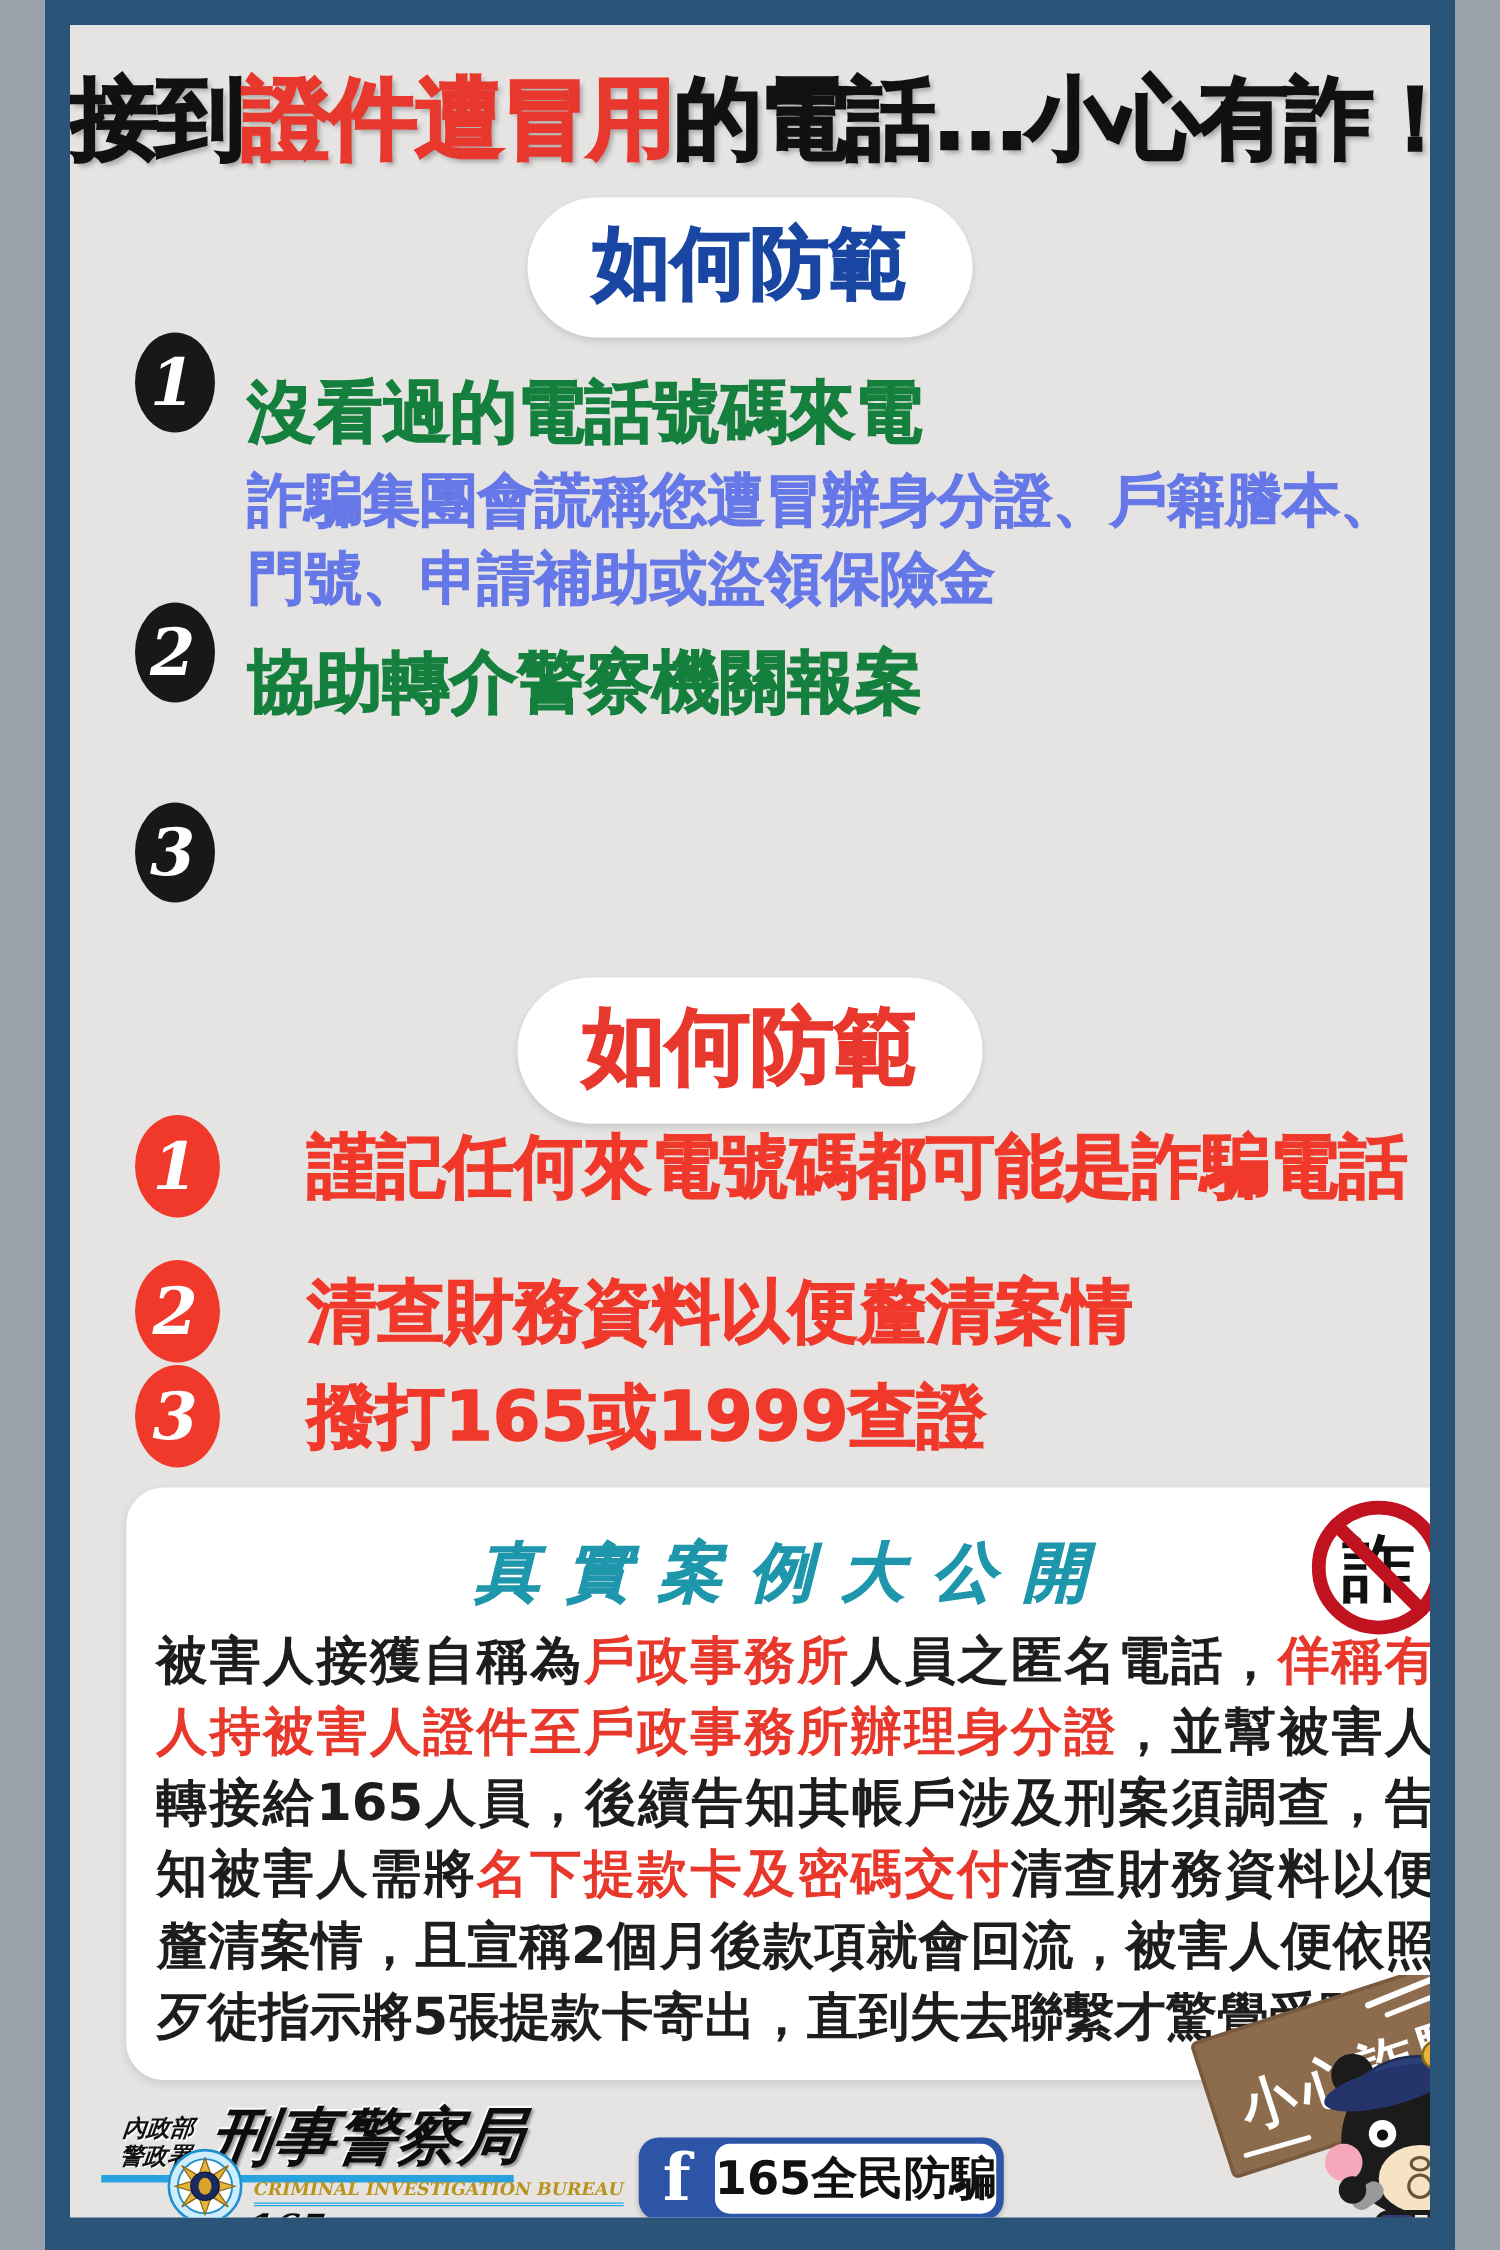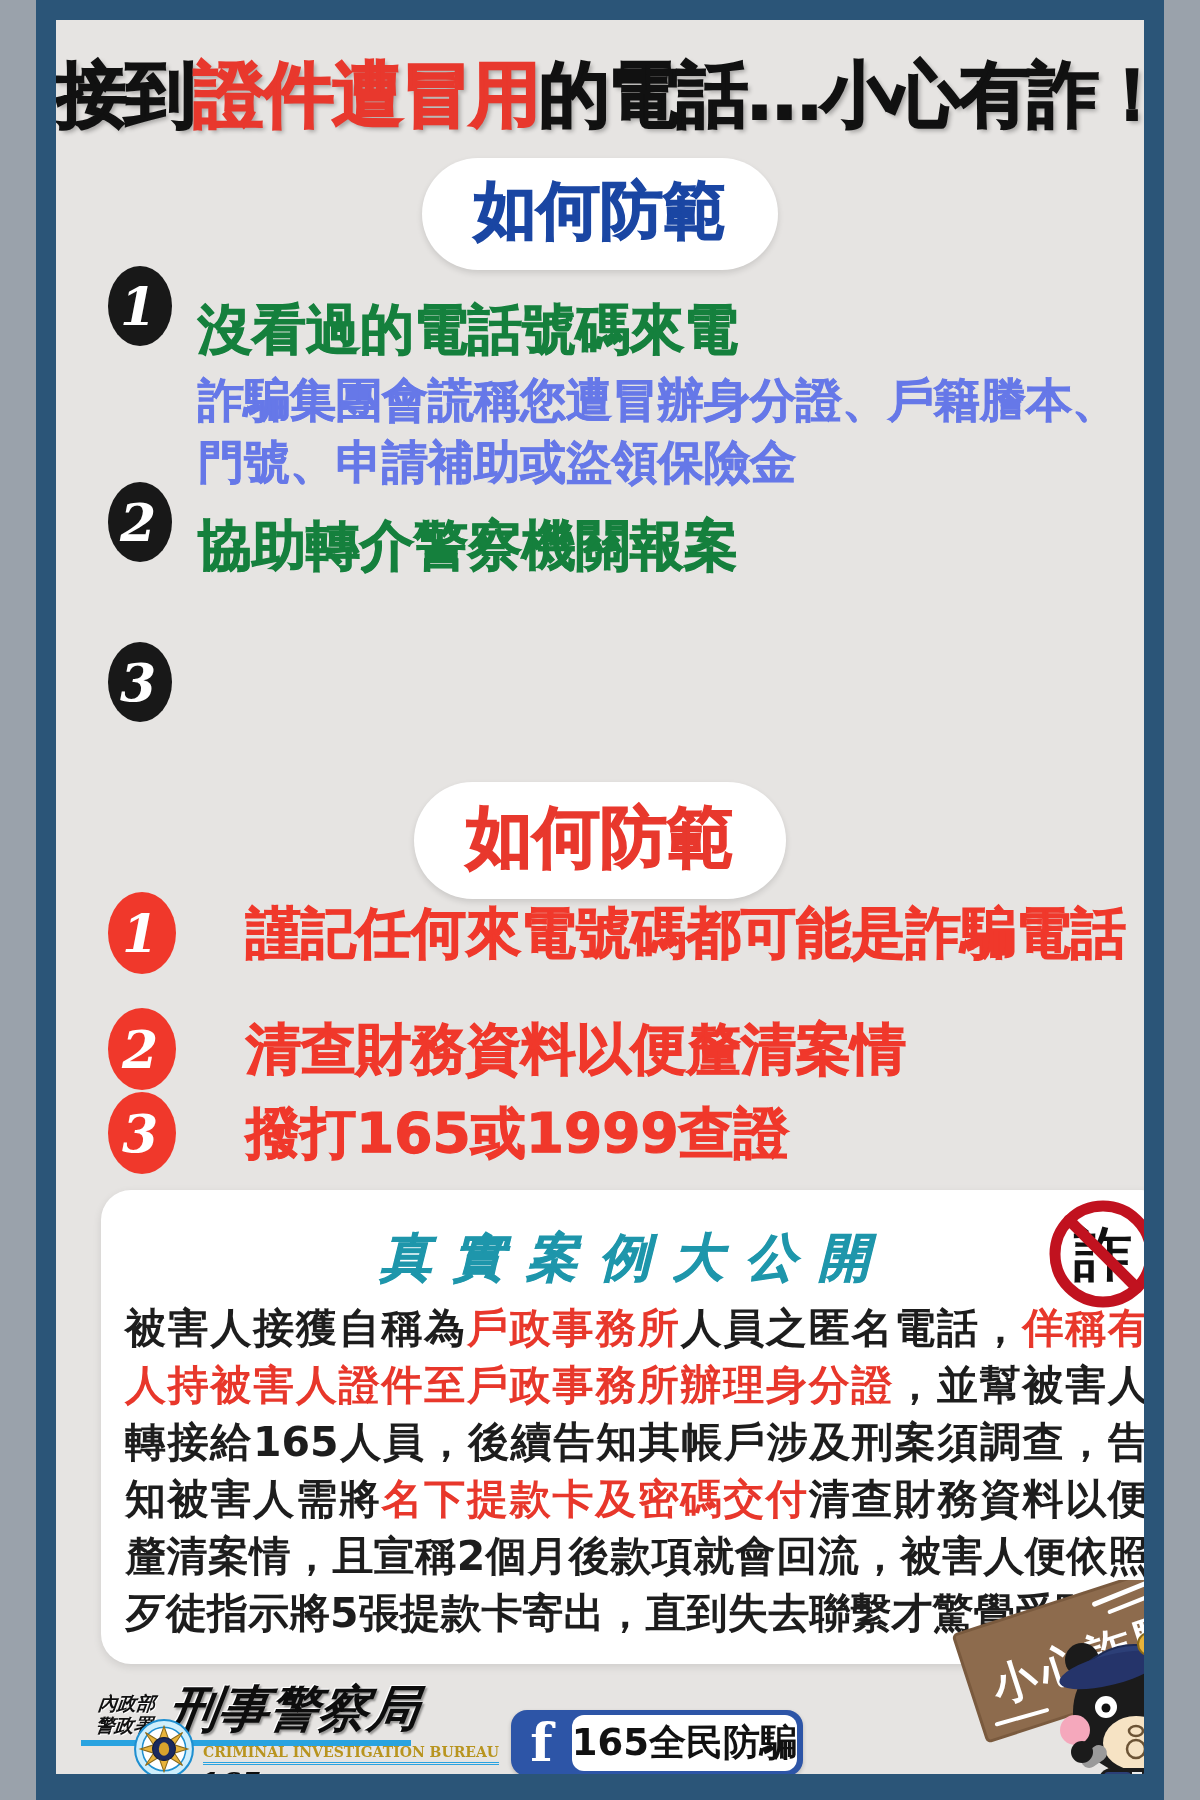--- a/index.html
+++ b/index.html
@@ -113,21 +113,21 @@
     font-size:50px; font-weight:700; font-style:italic; color:#0d0d0d;
     transform:skewX(-8deg);
     text-shadow:2px 2px 2px rgba(0,0,0,.35), -1px -1px 0 #fff;
     white-space:nowrap;
   }
   .logo-line{ position:absolute; left:0; top:58px; width:330px; height:6px; background:#29a3e0; }
   .cib-badge{ position:absolute; left:52px; top:36px; }
   .cib-english{
     position:absolute; left:122px; top:62px;
     font-family:"DejaVu Serif","Liberation Serif",serif;
-    font-size:14px; font-weight:700; color:#b8941f;
+    font-size:14px; font-weight:700; font-style:italic; color:#b8941f;
     border-bottom:3px double #29a3e0; padding-bottom:2px;
     white-space:nowrap;
   }
   .cib-hotline{ position:absolute; left:118px; top:84px; white-space:nowrap;
     font-family:"DejaVu Serif","Liberation Serif",serif; font-style:italic; font-weight:700; }
   .cib-hotline .num{ font-size:30px; color:#0d0d0d; text-shadow:1px 1px 0 #fff; }
   .cib-hotline .svc{ font-size:18px; color:#b8941f; margin-left:6px; }
 
   
   .fb-btn{

